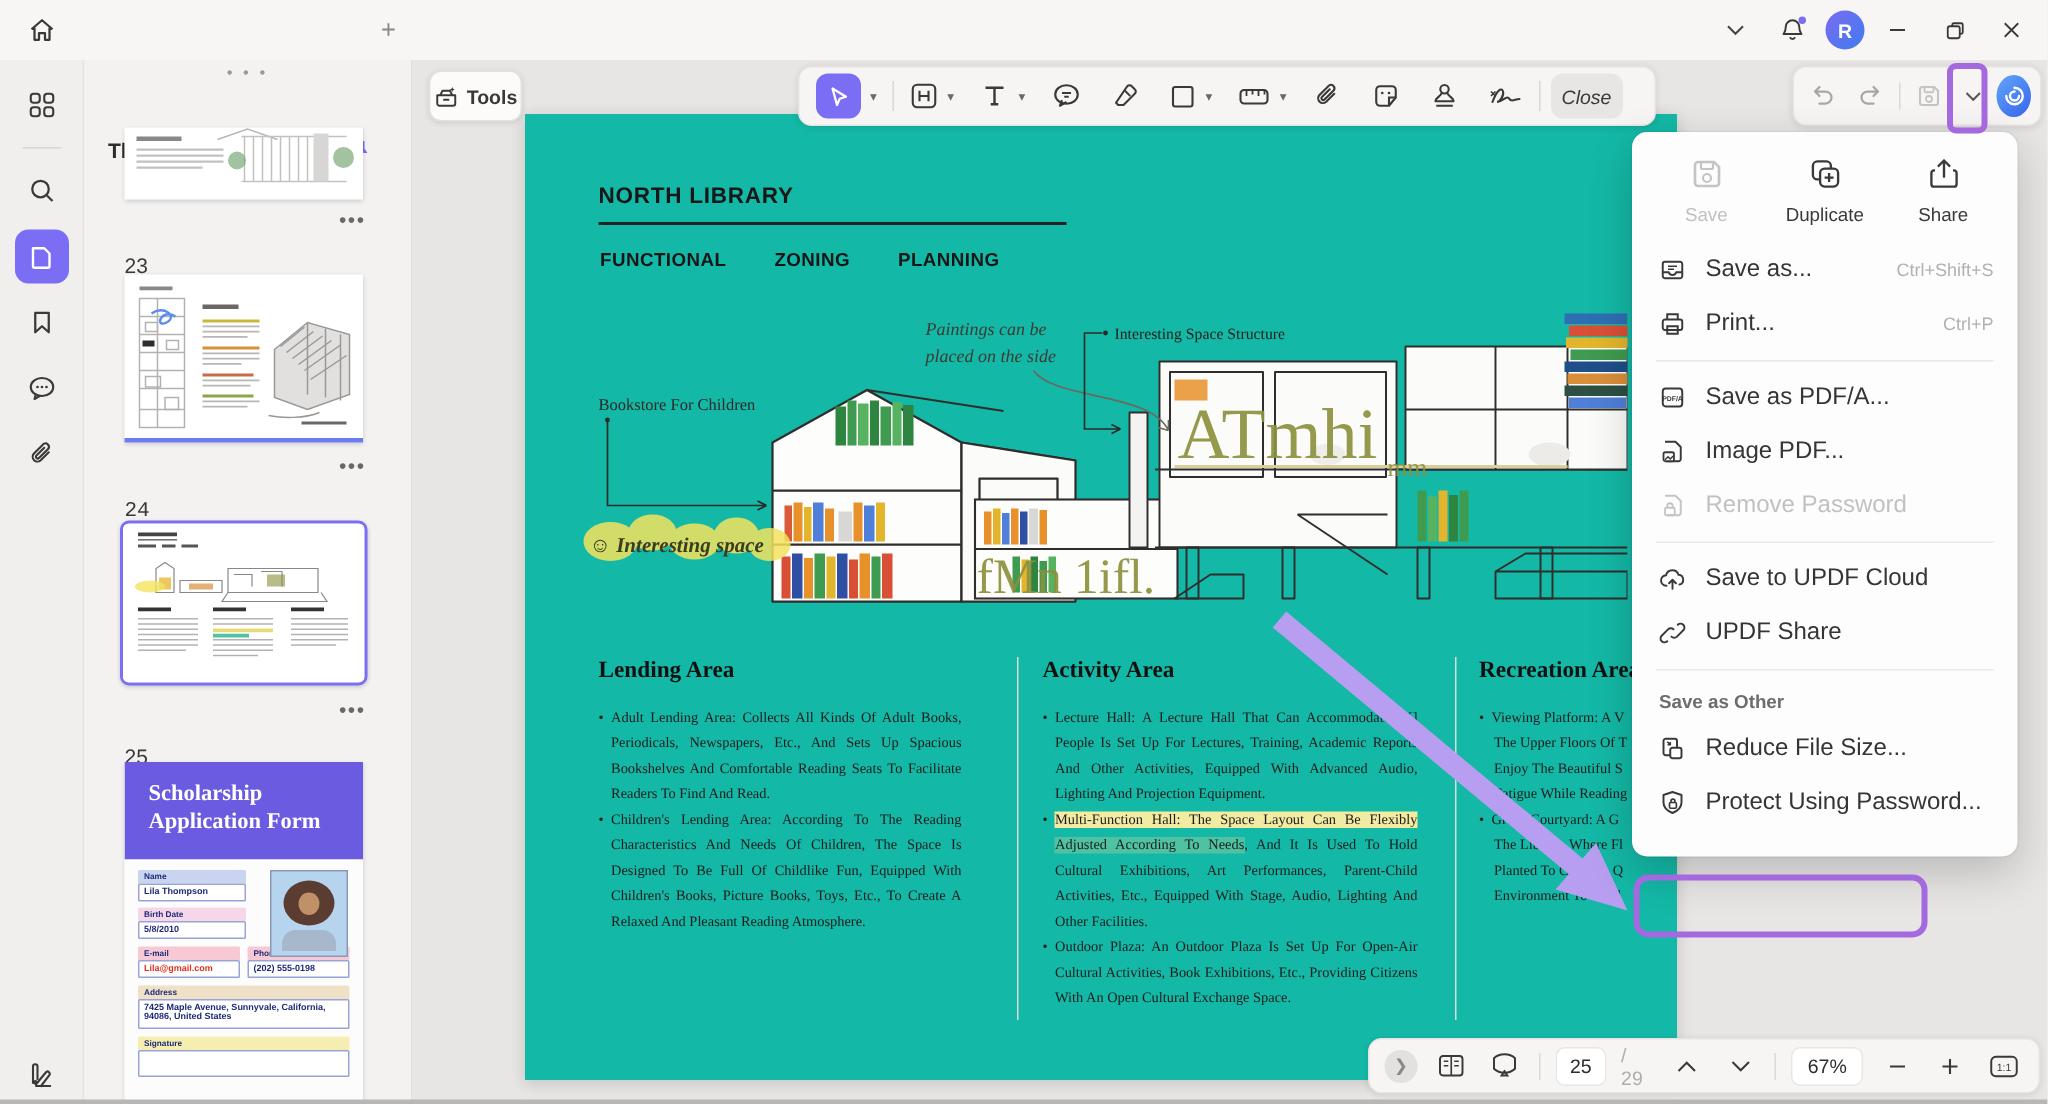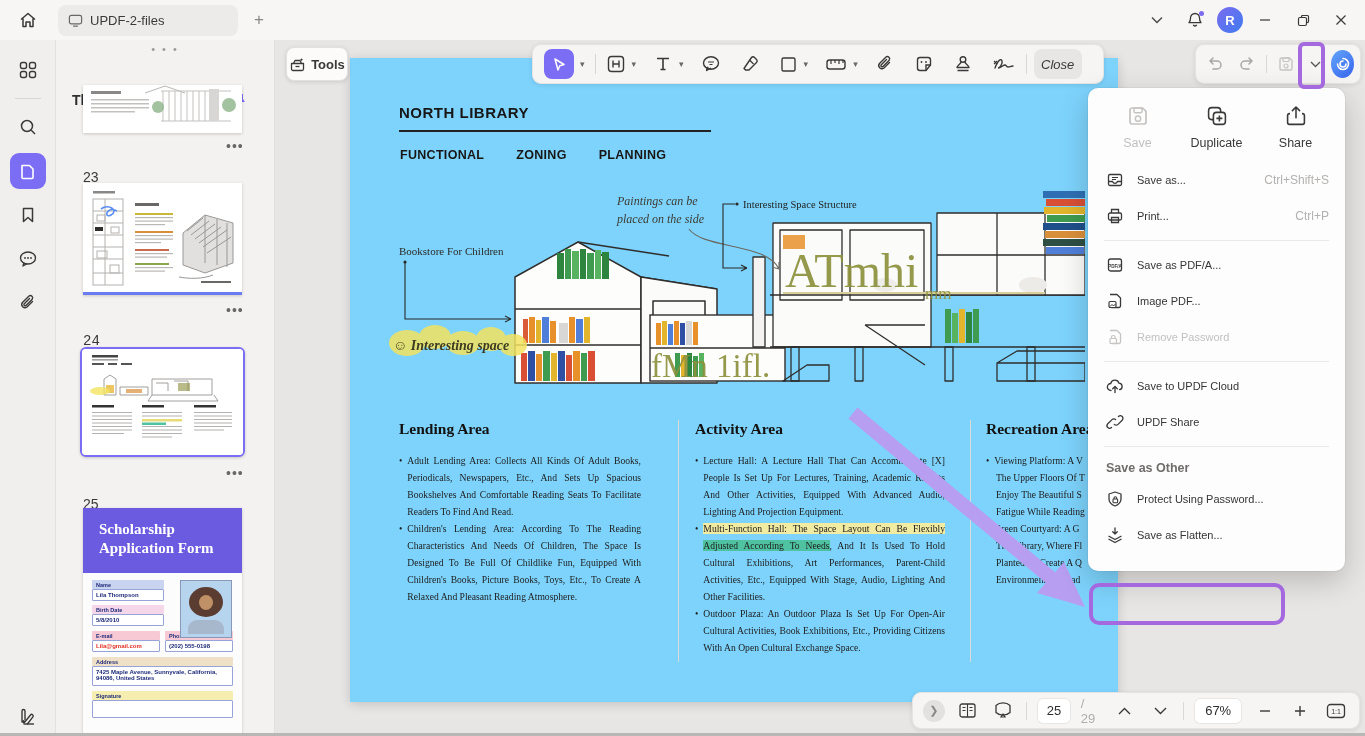--- a/index.html
+++ b/index.html
@@ -42,21 +42,21 @@
   .sch-body { background:#fdfcfc; padding:7px 9px 0 9px; position:relative; height:203px; }
   .f-label { font-size:5.5px; font-weight:bold; color:#1e2a78; padding:2px 0 1px 4px; border-radius:1px; }
   .f-val { background:#fff; border:1px solid #98a4d8; font-size:6px; font-weight:bold; color:#1e2a78; padding:2px 3px; border-radius:1px; }
   .photo { position:absolute; right:10px; top:7px; width:52px; height:58px; background:#b7d4ee; border:1px solid #8a98b8; overflow:hidden; }
   .hair { width:34px; height:30px; border-radius:50%; background:#5a3c30; margin:6px auto 0; }
   .face { width:14px; height:15px; border-radius:50%; background:#c09066; margin:-22px auto 0; }
   .bust { width:36px; height:14px; border-radius:9px 9px 0 0; background:#a8b8cc; margin:10px auto 0; }
 
   
   .content { position:absolute; left:275px; top:40px; width:1090px; height:696px; background:#e8e6e5; }
-  .page { position:absolute; left:75px; top:18px; width:768px; height:644px; background:#7dd3fc; box-shadow:0 2px 10px rgba(0,0,0,.16); z-index:1; }
+  .page { position:absolute; left:75px; top:36px; width:768px; height:644px; background:#14b8a6; box-shadow:0 2px 10px rgba(0,0,0,.16); z-index:1; }
 
   
   .doc-title { position:absolute; left:49px; top:46px; font-family:"Liberation Sans",sans-serif; font-weight:bold; font-size:15px; letter-spacing:.5px; color:#171717; }
   .doc-underline { position:absolute; left:49px; top:72px; width:312px; height:2px; background:#222; }
   .doc-tabs { position:absolute; left:50px; top:90px; display:flex; gap:32px; font-weight:bold; font-size:12.5px; color:#171717; letter-spacing:.3px; }
   .col-head { font-family:"Liberation Serif",serif; font-weight:bold; font-size:15.5px; color:#111; }
   .col-body { font-family:"Liberation Serif",serif; font-size:9.6px; line-height:17px; color:#1c1c1c; text-align:justify; margin-top:14px; }
   .b { display:flex; gap:5px; }
   .b .dot { flex:0 0 auto; }
   .hl-y { background:#f2eba2; }
@@ -76,21 +76,21 @@
   .rt-div { width:1px; height:18px; background:#dbd9d7; }
   .ai-btn { width:28px; height:28px; border-radius:50%; background:linear-gradient(135deg,#63a5f9,#3764ef); display:flex; align-items:center; justify-content:center; }
 
   
   .menu { position:absolute; left:813px; top:48px; width:257px; background:#fdfdfd; border-radius:10px; box-shadow:0 10px 30px rgba(0,0,0,.20), 0 0 0 1px rgba(0,0,0,.04); z-index:30; padding:14px 0 18px 0; }
   .mq { display:flex; justify-content:space-around; padding:2px 10px 12px 10px; }
   .mq-item { display:flex; flex-direction:column; align-items:center; gap:8px; width:72px; }
   .mq-label { font-size:12.5px; color:#3a3938; }
   .mq-item.disabled .mq-label { color:#c3c1c0; }
   .mi { display:flex; align-items:center; height:36px; padding:0 16px 0 18px; gap:13px; }
-  .mi-label { font-size:11px; color:#363534; }
+  .mi-label { font-size:16px; color:#363534; }
   .mi-sc { margin-left:auto; font-size:12px; color:#b3b1af; }
   .mi.disabled .mi-label { color:#c3c1c0; }
   .m-div { height:1px; background:#ebe9e8; margin:6px 16px; }
   .m-head { font-size:12.5px; font-weight:bold; color:#6f6d6b; padding:8px 18px 6px 18px; }
 
   
   .hl-box { position:absolute; border:4px solid #a468df; z-index:40; }
   .arrow-svg { position:absolute; left:0; top:0; width:1090px; height:696px; z-index:20; pointer-events:none; }
 
   
@@ -107,27 +107,20 @@
 </head>
 <body>
 
 <div id="app">
 
   <div class="titlebar">
     <div class="home-btn">
       <svg width="20" height="20" viewBox="0 0 20 20">
           <path d="M3 9.5 10 3.5 17 9.5 M5 8.5 V16.5 H8 V12 H12 V16.5 H15 V8.5" fill="none" stroke="#3a3938" stroke-width="1.5" stroke-linejoin="round"></path>
         </svg>
-    </div>
-    <div class="tab">
-      <svg width="15" height="15" viewBox="0 0 16 16">
-          <rect x="1.5" y="2.5" width="13" height="9" rx="2" fill="none" stroke="#6a6866" stroke-width="1.3"></rect>
-          <path d="M5.5 14 h5" stroke="#6a6866" stroke-width="1.3"></path>
-        </svg>
-      <span class="tab-title">UPDF-2-files</span>
     </div>
     <div class="newtab-btn">+</div>
     <div class="tb-right">
       <div class="tb-ic">
         <svg width="12" height="8" viewBox="0 0 12 8">
             <path d="M1 1.5 6 6.5 11 1.5" fill="none" stroke="#4a4846" stroke-width="1.4"></path>
           </svg>
       </div>
       <div class="tb-ic bell-wrap">
         <svg width="18" height="18" viewBox="0 0 18 18">
@@ -792,32 +785,33 @@
       <div class="mi">
         <svg width="18" height="18" viewBox="0 0 18 18">
             <path d="M12.5 3.5 a2.6 2.6 0 0 1 3.7 3.7 L12 11.4 a2.6 2.6 0 0 1-3.7 0 M5.5 14.5 a2.6 2.6 0 0 1-3.7-3.7 L6 6.6 a2.6 2.6 0 0 1 3.7 0" fill="none" stroke="#3a3938" stroke-width="1.3" stroke-linecap="round"></path>
           </svg>
         <span class="mi-label">UPDF Share</span>
       </div>
       <div class="m-div"></div>
       <div class="m-head">Save as Other</div>
       <div class="mi">
         <svg width="18" height="18" viewBox="0 0 18 18">
+            <rect x="3" y="2.5" width="9" height="11" rx="1.5" fill="none" stroke="#3a3938" stroke-width="1.3"></rect>
+            <rect x="7.5" y="8.5" width="7.5" height="7" rx="1.5" fill="#fdfdfd" stroke="#3a3938" stroke-width="1.3"></rect>
+            <path d="M5.5 4.5 l2 2 M7.5 4.7 v1.8 h-1.8" fill="none" stroke="#3a3938" stroke-width="1.1"></path>
+          </svg>
+        <span class="mi-label">Reduce File Size...</span>
+      </div>
+      <div class="mi">
+        <svg width="18" height="18" viewBox="0 0 18 18">
             <path d="M9 2 l6 2 v5 c0 4-3.5 6-6 7 c-2.5-1-6-3-6-7 V4 Z" fill="none" stroke="#3a3938" stroke-width="1.3" stroke-linejoin="round"></path>
             <rect x="7" y="9" width="4.6" height="3.8" rx=".8" fill="none" stroke="#3a3938" stroke-width="1.1"></rect>
             <path d="M8 9 v-1 a1.3 1.3 0 0 1 2.6 0 v1" fill="none" stroke="#3a3938" stroke-width="1.1"></path>
           </svg>
         <span class="mi-label">Protect Using Password...</span>
-      </div>
-      <div class="mi">
-        <svg width="18" height="18" viewBox="0 0 18 18">
-            <path d="M2.5 10 9 13.5 15.5 10 M2.5 13 9 16.5 15.5 13" fill="none" stroke="#3a3938" stroke-width="1.3" stroke-linejoin="round"></path>
-            <path d="M9 2 v6 M9 8 l-2.3-2.3 M9 8 l2.3-2.3" fill="none" stroke="#3a3938" stroke-width="1.3" stroke-linecap="round" stroke-linejoin="round"></path>
-          </svg>
-        <span class="mi-label">Save as Flatten...</span>
       </div>
     </div>
 
     <div class="hl-box" style="left:1023px; top:2px; width:27px; height:47px; border-radius:6px;"></div>
     <div class="hl-box" style="left:814px; top:543px; width:196px; height:42px; border-radius:10px; z-index:40;"></div>
 
     <div class="statusbar">
       <div class="sb-circle">❯</div>
       <div class="sb-ic">
           <svg width="19" height="17" viewBox="0 0 19 17">

